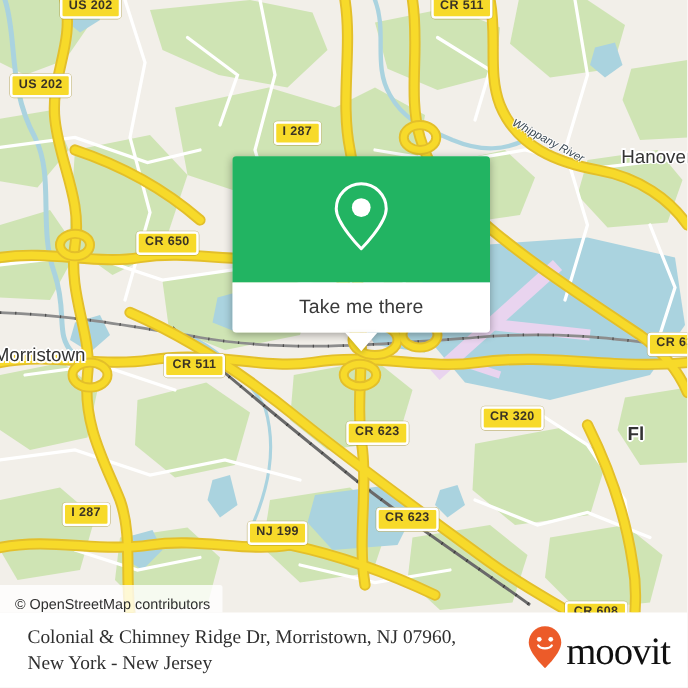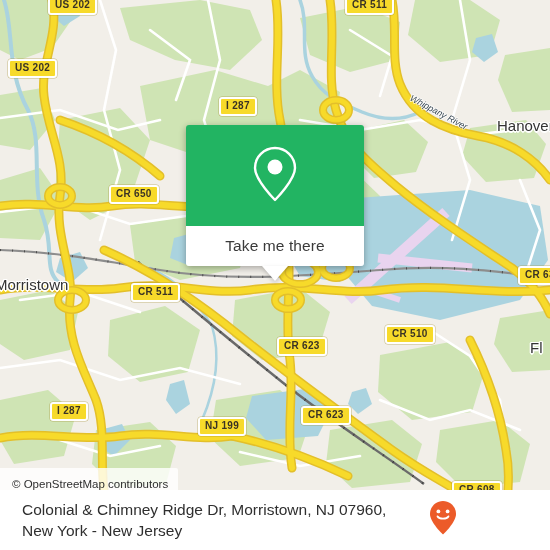--- a/index.html
+++ b/index.html
@@ -52,21 +52,21 @@
     transform-origin:0 0;
     text-shadow:
       1px 0 0 rgba(255,255,255,.9),-1px 0 0 rgba(255,255,255,.9),
       0 1px 0 rgba(255,255,255,.9),0 -1px 0 rgba(255,255,255,.9);
   }
 
   
   .card{
     position:absolute;
     left:186px;top:125px;
-    width:178px;
+    width:206px;
     border-radius:3px;
     box-shadow:0 2px 7px rgba(0,0,0,.33);
     overflow:visible;
     z-index:40;
   }
   .card-top{
     background:#22b462;
     height:101px;
     border-radius:3px 3px 0 0;
     display:flex;align-items:center;justify-content:center;
@@ -108,20 +108,21 @@
     border-radius:0 2px 0 0;
   }
 
   
   .footer{
     position:absolute;
     left:0;top:490px;width:550px;height:60px;
     background:#ffffff;
     display:flex;align-items:center;
     z-index:50;
+    font-family:Liberation Serif, serif;
   }
   .footer-text{
     flex:1 1 auto;
     padding-left:22px;
     padding-right:6px;
     color:#2f2f2f;
     font-size:15.5px;
     line-height:21px;
     max-width:400px;
   }
@@ -278,31 +279,31 @@
         </g>
       </g>
     </svg>
 
     <div class="shield" style="left:48px;top:-4px;">US 202</div>
     <div class="shield" style="left:8px;top:59px;">US 202</div>
     <div class="shield" style="left:219px;top:97px;">I 287</div>
     <div class="shield" style="left:345px;top:-4px;">CR 511</div>
     <div class="shield" style="left:109px;top:185px;">CR 650</div>
     <div class="shield" style="left:131px;top:283px;">CR 511</div>
-    <div class="shield" style="left:385px;top:325px;">CR 510</div>
+    <div class="shield" style="left:385px;top:325px;">CR 320</div>
     <div class="shield" style="left:518px;top:266px;">CR 63</div>
     <div class="shield" style="left:277px;top:337px;">CR 623</div>
     <div class="shield" style="left:301px;top:406px;">CR 623</div>
     <div class="shield" style="left:50px;top:402px;">I 287</div>
     <div class="shield" style="left:198px;top:417px;">NJ 199</div>
     <div class="shield" style="left:452px;top:481px;">CR 608</div>
 
     <div class="place" style="left:497px;top:117px;">Hanover</div>
     <div class="place" style="left:-5px;top:276px;">Morristown</div>
-    <div class="place" style="left:530px;top:339px;">Fl</div>
+    <div class="place" style="left:502px;top:339px;font-weight:bold;">Fl</div>
 
     <div class="river-label" style="left:413px;top:93px;transform:rotate(28deg);">Whippany River</div>
   </div>
 
   <div class="card">
     <div class="card-top">
       <span>
         <svg width="48" height="60" viewBox="0 0 48 60" fill="none">
           <path d="M24 4 C13 4 4 13 4 24 C4 36 24 56 24 56 C24 56 44 36 44 24 C44 13 35 4 24 4 Z" stroke="#ffffff" stroke-width="2.4" fill="none" stroke-linejoin="round"></path>
           <circle cx="24" cy="23" r="7.5" fill="#ffffff"></circle>
@@ -326,16 +327,17 @@
     </div>
     <div class="brand">
       <span>
         <svg width="30" height="36" viewBox="0 0 30 36">
           <path d="M15 1 C7.8 1 2 6.8 2 14 C2 22.5 15 34.5 15 34.5 C15 34.5 28 22.5 28 14 C28 6.8 22.2 1 15 1 Z" fill="#ec5b29"></path>
           <circle cx="10.4" cy="11.4" r="1.9" fill="#ffffff"></circle>
           <circle cx="19.6" cy="11.4" r="1.9" fill="#ffffff"></circle>
           <path d="M9.6 16.4 C11.4 19.4 18.6 19.4 20.4 16.4" stroke="#ffffff" stroke-width="1.9" fill="none" stroke-linecap="round"></path>
         </svg>
       </span>
+      <span class="brand-word">moovit</span>
     </div>
   </div>
 
 </div>
 
 </body></html>

